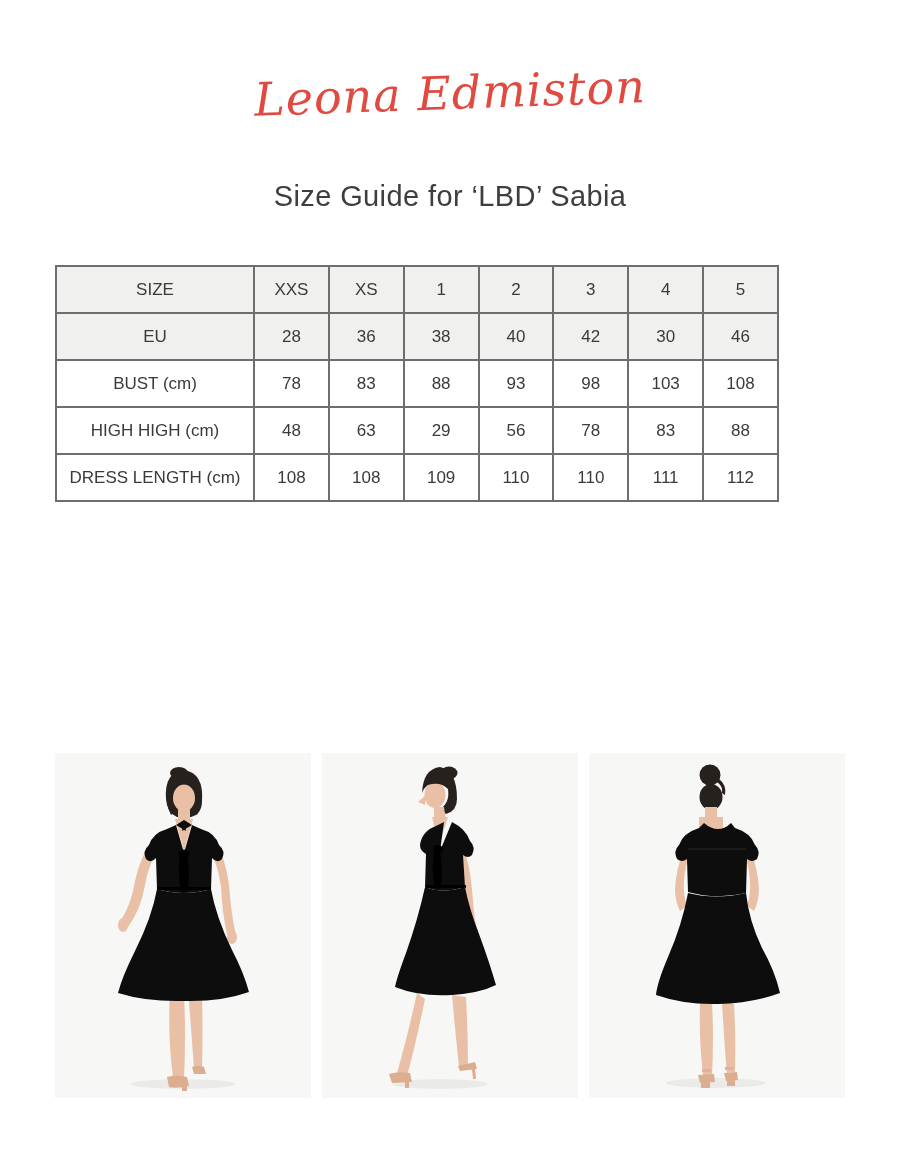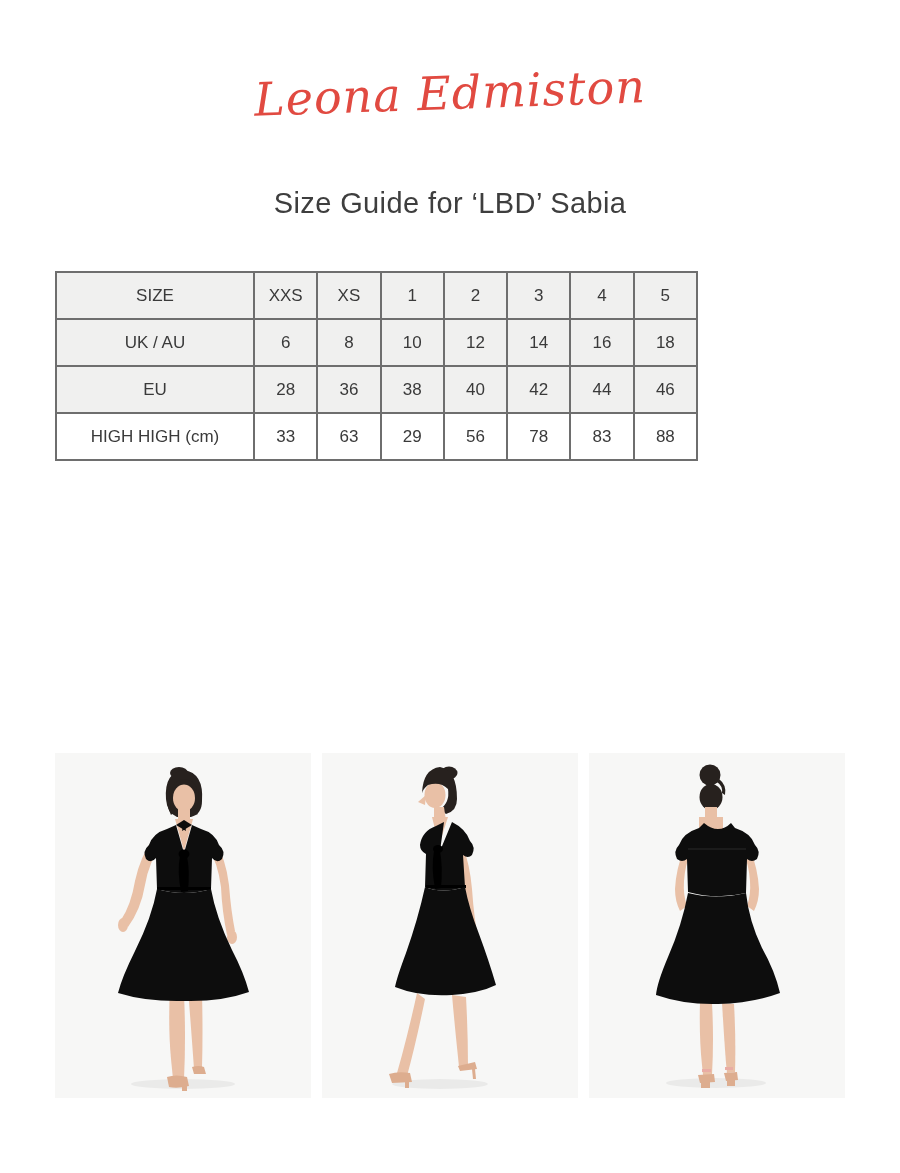--- a/index.html
+++ b/index.html
@@ -3,25 +3,25 @@
 <meta charset="utf-8">
 <style>
   html,body{margin:0;padding:0;background:#ffffff;}
   body{width:900px;height:1173px;position:relative;overflow:hidden;
        font-family:"Liberation Sans",sans-serif;}
 
   .logo-wrap{position:absolute;top:66px;left:0;width:900px;text-align:center;}
   .logo-text{font-family:"DejaVu Serif",serif;font-style:italic;font-size:46px;
              letter-spacing:1px;transform:rotate(-2deg);display:inline-block;}
 
-  .page-title{position:absolute;top:187px;left:0;width:900px;margin:0;
+  .page-title{position:absolute;top:180px;left:0;width:900px;margin:0;
               text-align:center;font-size:29px;font-weight:400;color:#3e3e3e;
               letter-spacing:.4px;}
 
-  table.size-table{position:absolute;top:271px;left:55px;width:643px;
+  table.size-table{position:absolute;top:265px;left:55px;width:724px;
                    border-collapse:collapse;table-layout:fixed;}
   table.size-table th,table.size-table td{
       border:2px solid var(--table-border,#6e6e6e);
       height:45px;text-align:center;vertical-align:middle;
       font-size:17px;color:#3a3a3a;font-weight:400;padding:0;background:#ffffff;}
   table.size-table col.label-col{width:198px;}
   tr.shaded th,tr.shaded td{background:var(--shaded-bg,#f0f0ef);}
   .cell-bold{font-weight:700;color:#171717;}
   th.row-label{font-size:16.5px;}
 
@@ -57,48 +57,58 @@
         <th scope="row" class="row-label cell-bold">SIZE</th>
         <td class="cell-bold">XXS</td>
         <td class="cell-bold">XS</td>
         <td class="cell-bold">1</td>
         <td class="cell-bold">2</td>
         <td class="cell-bold">3</td>
         <td class="cell-bold">4</td>
         <td class="cell-bold">5</td>
       </tr>
       <tr class="shaded">
-        <th scope="row" class="row-label cell-bold">UK / AU</th>
-        <td class="cell-bold">6</td>
-        <td class="cell-bold">8</td>
-        <td class="cell-bold">10</td>
-        <td class="cell-bold">12</td>
-        <td class="cell-bold">14</td>
-        <td class="cell-bold">16</td>
-        <td class="cell-bold">18</td>
-      </tr>
-      <tr class="shaded">
         <th scope="row" class="row-label">EU</th>
         <td>28</td>
         <td>36</td>
         <td>38</td>
         <td>40</td>
         <td>42</td>
-        <td>44</td>
+        <td>30</td>
         <td>46</td>
       </tr>
       <tr>
+        <th scope="row" class="row-label cell-bold">BUST (cm)</th>
+        <td>78</td>
+        <td>83</td>
+        <td>88</td>
+        <td>93</td>
+        <td>98</td>
+        <td>103</td>
+        <td>108</td>
+      </tr>
+      <tr>
         <th scope="row" class="row-label cell-bold">HIGH HIGH (cm)</th>
-        <td>33</td>
+        <td>48</td>
         <td>63</td>
         <td>29</td>
         <td>56</td>
         <td>78</td>
         <td>83</td>
         <td>88</td>
+      </tr>
+      <tr>
+        <th scope="row" class="row-label cell-bold">DRESS LENGTH (cm)</th>
+        <td>108</td>
+        <td>108</td>
+        <td>109</td>
+        <td>110</td>
+        <td>110</td>
+        <td>111</td>
+        <td>112</td>
       </tr>
     </tbody>
 </table>
 
 <div class="gallery">
 
   <figure class="photo">
     <svg viewBox="0 0 256 345">
       <ellipse cx="128" cy="331" rx="52" ry="5" fill="#000" opacity="0.05"></ellipse>
       <g transform="translate(0,6)">

